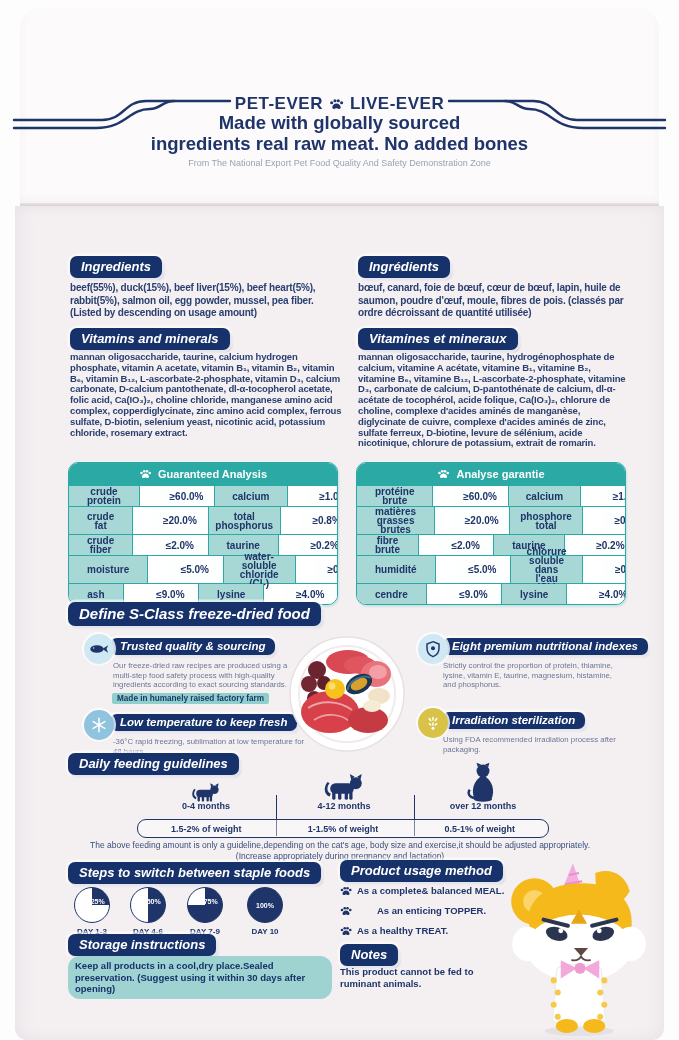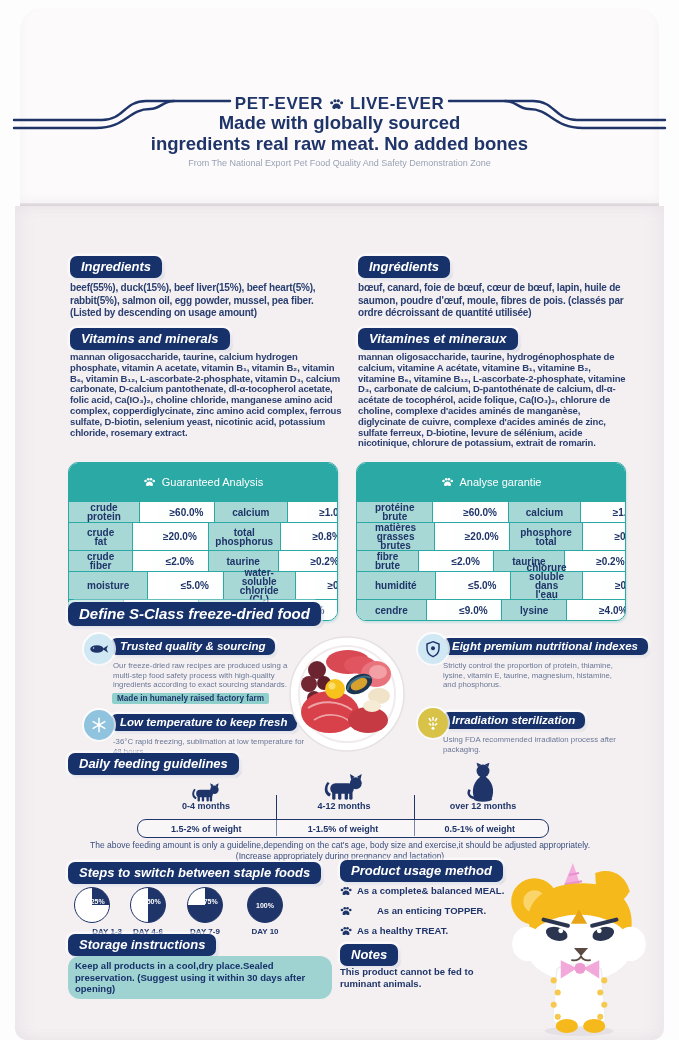--- a/index.html
+++ b/index.html
@@ -21,21 +21,21 @@
   .pill{position:absolute;background:var(--navy-deep);color:#fff;font-weight:bold;font-style:italic;font-size:13px;border-radius:7px;padding:3px 11px 4px;box-shadow:0 0 0 2.5px rgba(255,255,255,.55),1.5px 2px 2px rgba(23,49,107,.25);white-space:nowrap;}
   .pill-lg{font-size:15px;}
   .pill-sm{font-size:11.5px;padding:2px 10px 3px;}
 
   .blk{position:absolute;color:var(--body-txt);font-weight:bold;}
   .ing{font-size:10px;line-height:12.5px;letter-spacing:-.2px;width:276px;}
   .vit{font-size:9.5px;line-height:10.8px;letter-spacing:-.15px;width:276px;}
 
   
   .gtable{position:absolute;width:268px;border:1px solid var(--teal);border-radius:10px;overflow:hidden;background:#fff;box-shadow:1px 2px 2px rgba(43,169,164,.2);}
-  .gt-head{background:var(--teal);color:#fff;font-weight:normal;font-size:11px;height:38px;display:flex;align-items:center;justify-content:center;gap:6px;text-align:right;}
+  .gt-head{background:var(--teal);color:#fff;font-weight:bold;font-size:11px;height:22px;display:flex;align-items:center;justify-content:center;gap:6px;text-align:right;}
   .gt-row{display:flex;border-top:1px solid var(--teal);}
   .h-s{height:20px;} .h-l{height:27px;}
   .gt-cell{display:flex;align-items:center;justify-content:center;text-align:center;font-size:10px;font-weight:bold;color:var(--navy);border-right:1px solid var(--teal);line-height:9px;padding:1px 18px;box-sizing:border-box;}
   .gt-cell:last-child{border-right:none;}
   .c1{width:32%;} .c2{width:21%;} .c3{width:27%;} .c4{width:20%;}
   .lab{background:var(--teal-cell);} .val{background:#fdfefe;margin-left:19px;}
 
   
   .badge-icon{position:absolute;width:30px;height:30px;border-radius:50%;display:flex;align-items:center;justify-content:center;box-shadow:0 0 0 2px rgba(255,255,255,.8),0 1px 2px rgba(50,80,120,.25);z-index:3;}
   .bi-blue{background:#cfe8f3;} .bi-mblue{background:#8fc3de;} .bi-yellow{background:#d8c348;}
@@ -355,21 +355,21 @@
   <div class="pie" style="left: 130px; top: 887px; background: conic-gradient(rgb(31, 53, 105) 0deg, rgb(31, 53, 105) 50%, rgb(255, 255, 255) 0deg);">
       <span>50%</span>
     </div>
   <div class="pie" style="left: 187px; top: 887px; background: conic-gradient(rgb(31, 53, 105) 0deg, rgb(31, 53, 105) 75%, rgb(255, 255, 255) 0deg);">
       <span>75%</span>
     </div>
   <div class="pie pie-full" style="left: 247px; top: 887px; background: conic-gradient(rgb(31, 53, 105) 0deg, rgb(31, 53, 105) 100%, rgb(255, 255, 255) 0deg);">
       <span>100%</span>
     </div>
 
-  <div class="day-label" style="left:62px;top:927px;text-align:right;">DAY 1-3</div>
+  <div class="day-label" style="left:62px;top:927px;">DAY 1-3</div>
   <div class="day-label" style="left:118px;top:927px;">DAY 4-6</div>
   <div class="day-label" style="left:175px;top:927px;">DAY 7-9</div>
   <div class="day-label" style="left:235px;top:927px;">DAY 10</div>
 
   <div class="pill" style="left:68px;top:934px;">Storage instructions</div>
   <div class="storage-box">Keep all products in a cool,dry place.Sealed preservation. (Suggest using it within 30 days after opening)</div>
 
   <div class="pill" style="left:340px;top:860px;">Product usage method</div>
   <div class="usage-item" style="top:885px;">
     <span>

